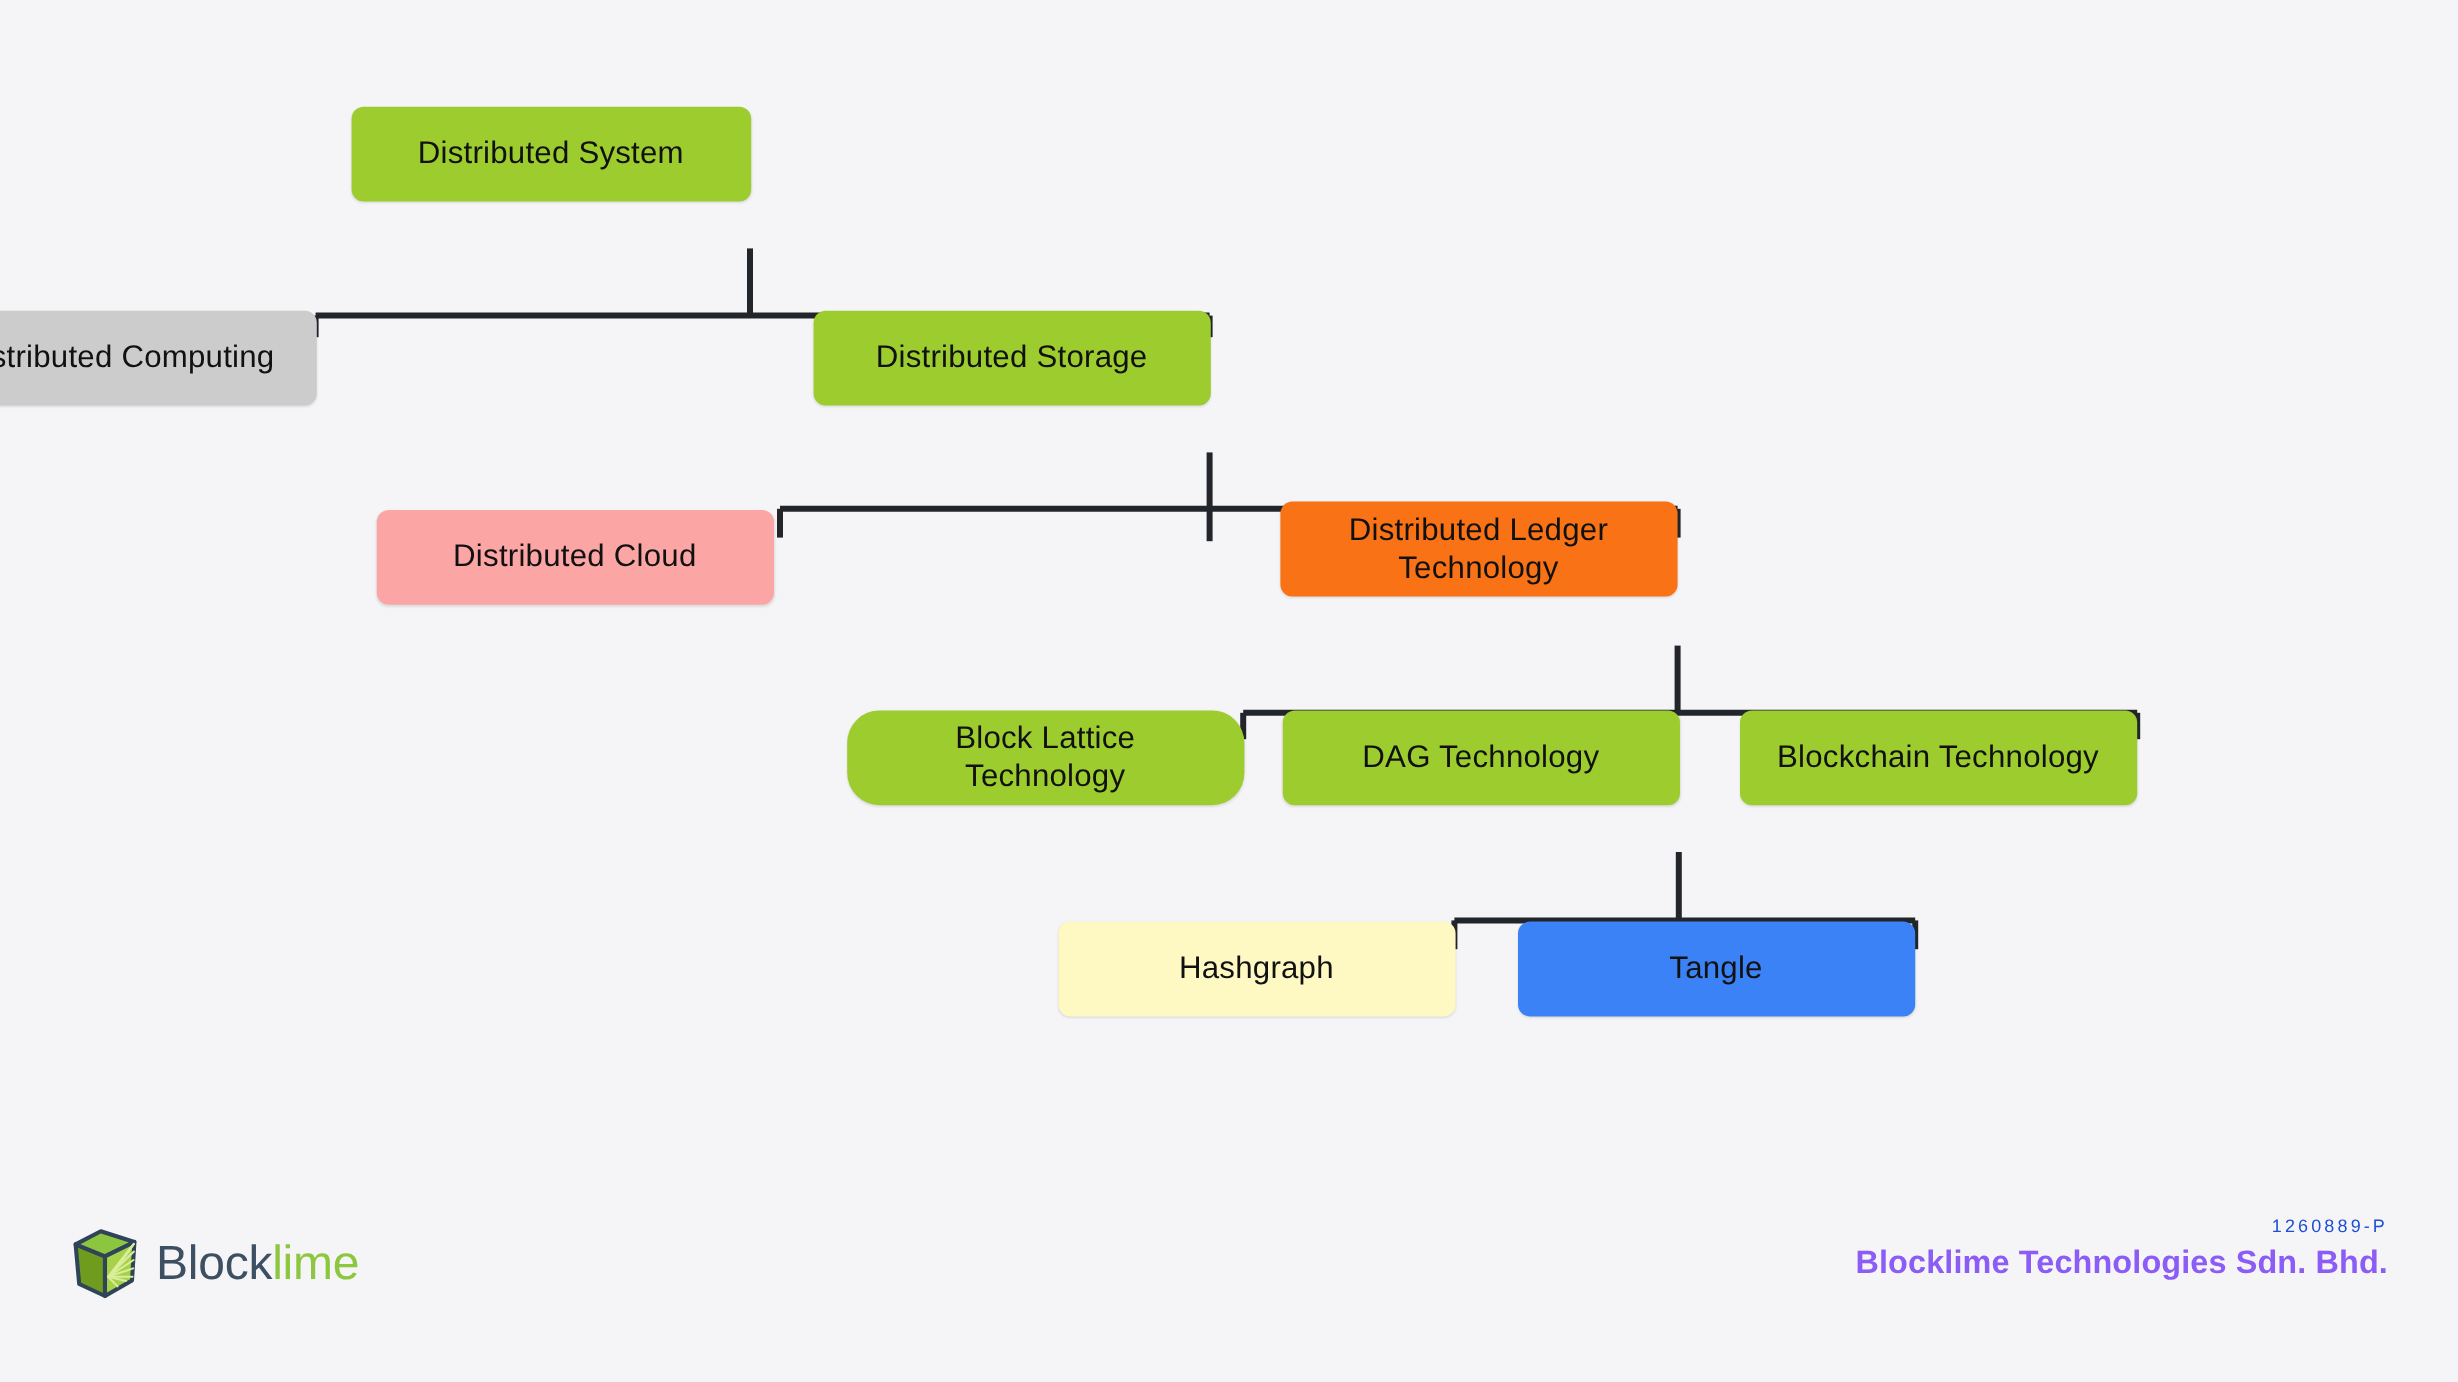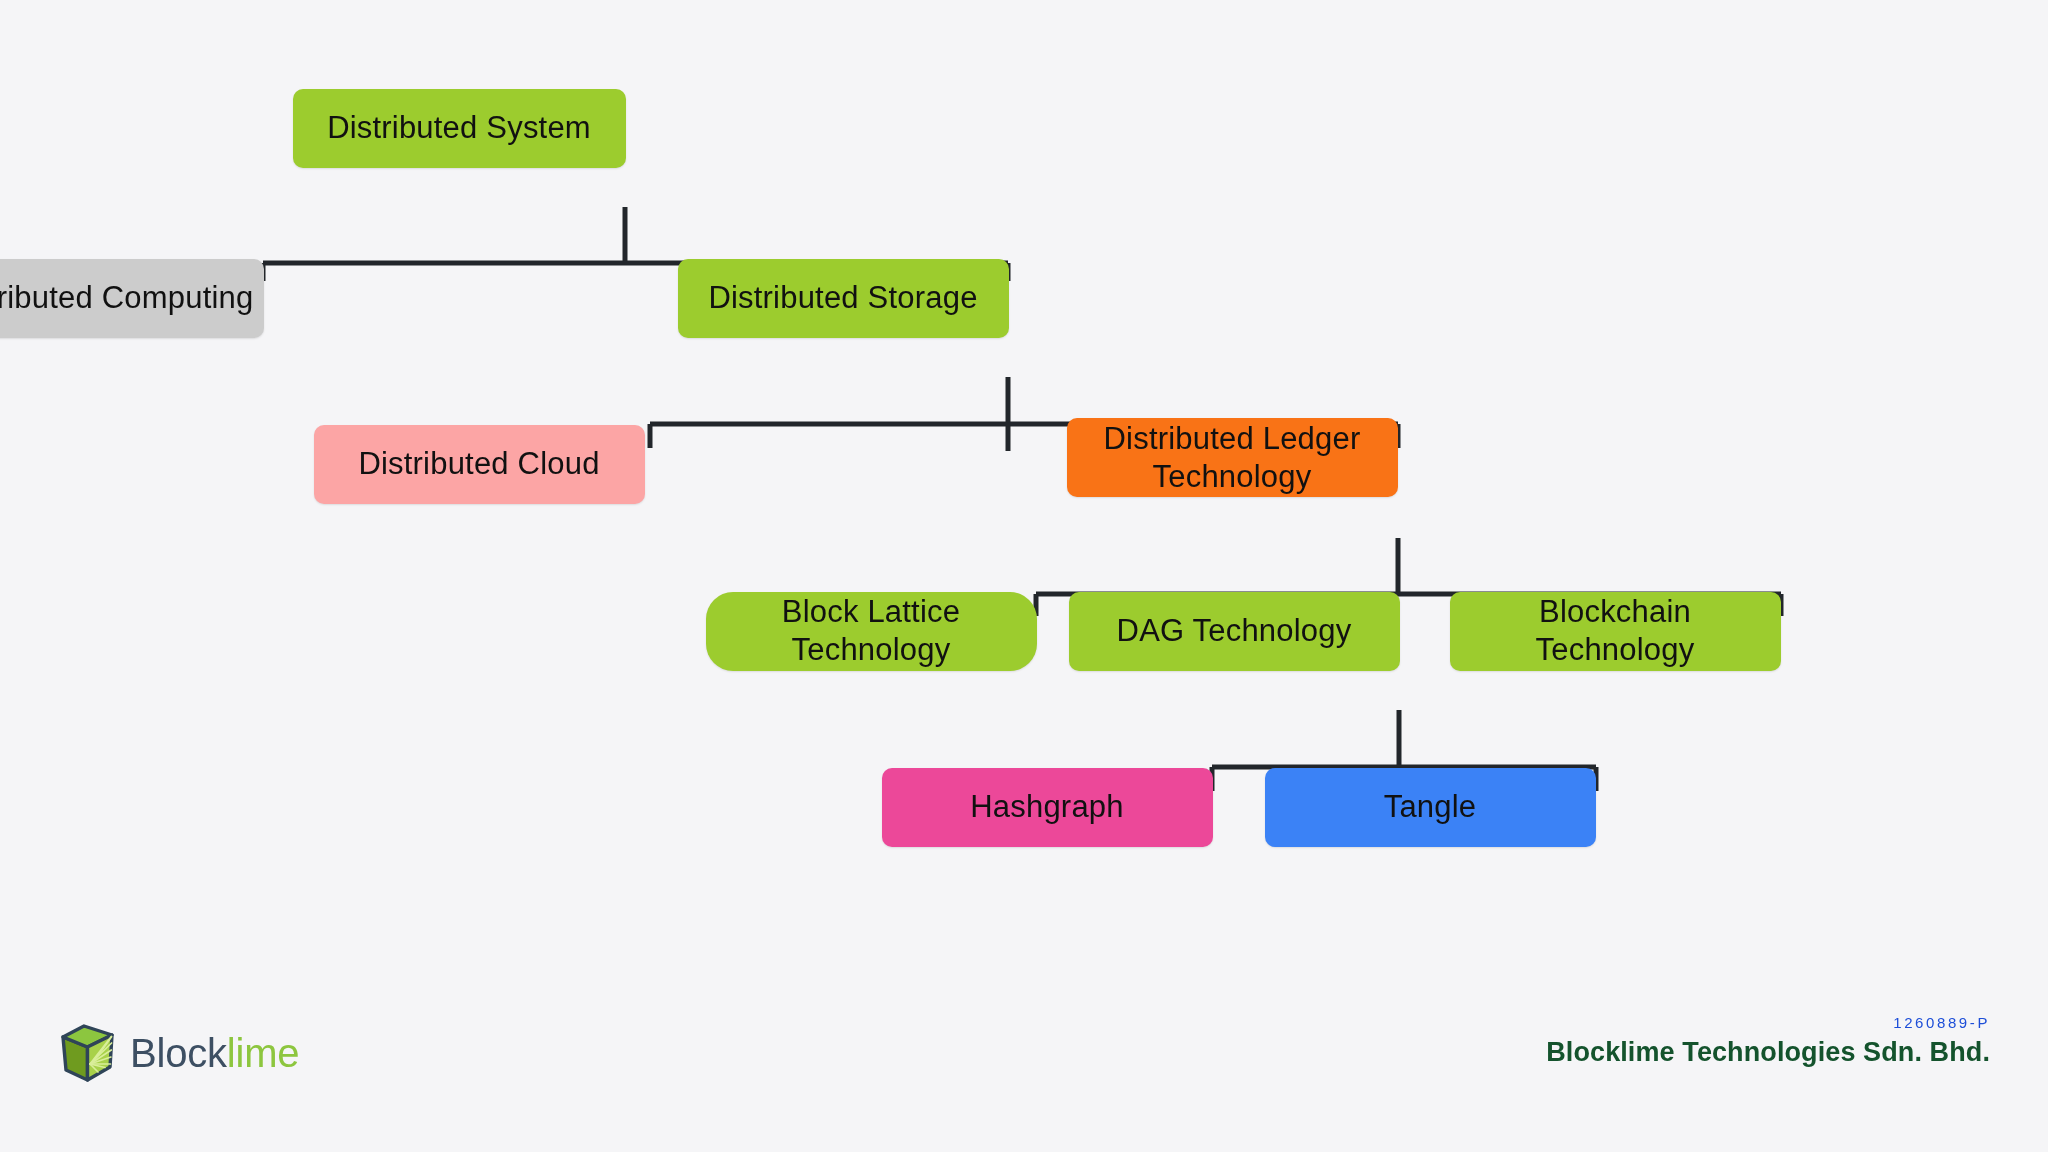--- a/index.html
+++ b/index.html
@@ -24,21 +24,21 @@
   
   .node {
     position: absolute;
     box-sizing: border-box;
     display: flex;
     align-items: center;
     justify-content: center;
     text-align: center;
     border-radius: 10px;
     color: #111111;
-    font-size: 31px;
+    font-size: 26px;
     font-weight: 400;
     line-height: 1.22;
     letter-spacing: 0.2px;
     padding: 4px 10px;
     box-shadow: 0 1px 2px rgba(0,0,0,0.10);
     white-space: pre-line;
   }
   .node.green { background: #9ccc2e; }
   .node.grey  { background: #cccccc; }
 
@@ -79,21 +79,21 @@
   #reg-no {
     font-size: 15px;
     letter-spacing: 2.6px;
     color: #1d4ed8;
     font-weight: 400;
     margin-bottom: 6px;
   }
   #company-name {
     font-size: 27px;
     font-weight: 700;
-    color: #14532d;
+    color: #8b5cf6;
     letter-spacing: 0.1px;
   }
 </style>
 </head>
 <body>
 
 <div id="stage">
 
   <svg id="connectors" viewBox="0 0 2048 1152" width="2048" height="1152" aria-hidden="true">
     <g stroke="#22262b" stroke-width="5" fill="none" stroke-linecap="butt">
@@ -123,21 +123,21 @@
   <div class="node green" style="left: 292.5px; top: 88.5px; width: 333px; height: 79px; background: rgb(156, 204, 46);">Distributed System</div>
   <div class="node grey" style="left: -67.5px; top: 258.5px; width: 331px; height: 79px; background: rgb(204, 204, 204);">Distributed Computing</div>
   <div class="node green" style="left: 677.5px; top: 258.5px; width: 331px; height: 79px; background: rgb(156, 204, 46);">Distributed Storage</div>
   <div class="node grey" style="left: 313.5px; top: 424.5px; width: 331px; height: 79px; background: #fca5a5;">Distributed Cloud</div>
   <div class="node green" style="left: 1066.5px; top: 418px; width: 331px; height: 79px; background: #f97316;">Distributed Ledger
 Technology</div>
   <div class="node green" style="left: 705.5px; top: 591.5px; width: 331px; height: 79px; background: rgb(156, 204, 46); border-radius: 27px;">Block Lattice
 Technology</div>
   <div class="node green" style="left: 1449.5px; top: 591.5px; width: 331px; height: 79px; background: rgb(156, 204, 46);">Blockchain Technology</div>
   <div class="node green" style="left: 1068.5px; top: 591.5px; width: 331px; height: 79px; background: rgb(156, 204, 46);">DAG Technology</div>
-  <div class="node green" style="left: 881.5px; top: 767.5px; width: 331px; height: 79px; background: #ec4899;">Hashgraph</div>
+  <div class="node green" style="left: 881.5px; top: 767.5px; width: 331px; height: 79px; background: #fef9c3;">Hashgraph</div>
   <div class="node grey" style="left: 1264.5px; top: 767.5px; width: 331px; height: 79px; background: #3b82f6;">Tangle</div>
 
   <div id="footer-left">
     <span>
       <svg id="logo-cube" width="56" height="62" viewBox="0 0 56 62">
 
         <path d="M3 15 L27.5 25 L27.5 58 L6 48 Z" fill="#6f9b1f" stroke="#2f4458" stroke-width="3.4" stroke-linejoin="round"></path>
 
         <path d="M3 15 L24 4 L52 13 L27.5 25 Z" fill="#8cc63f" stroke="#2f4458" stroke-width="3.4" stroke-linejoin="round"></path>
 

